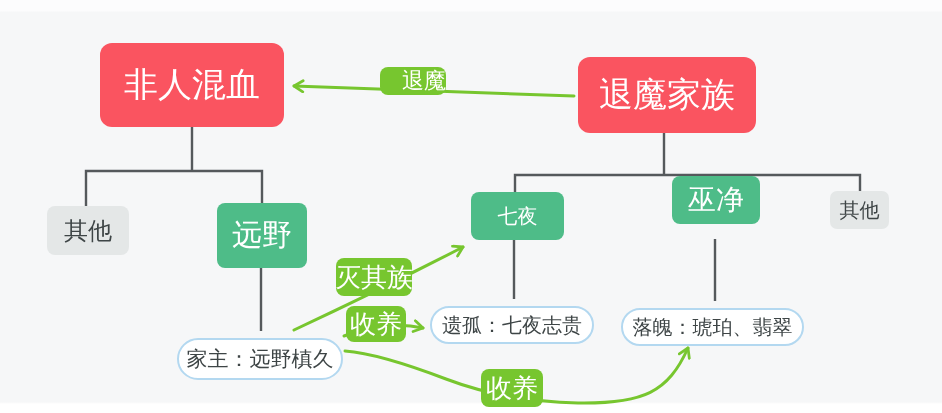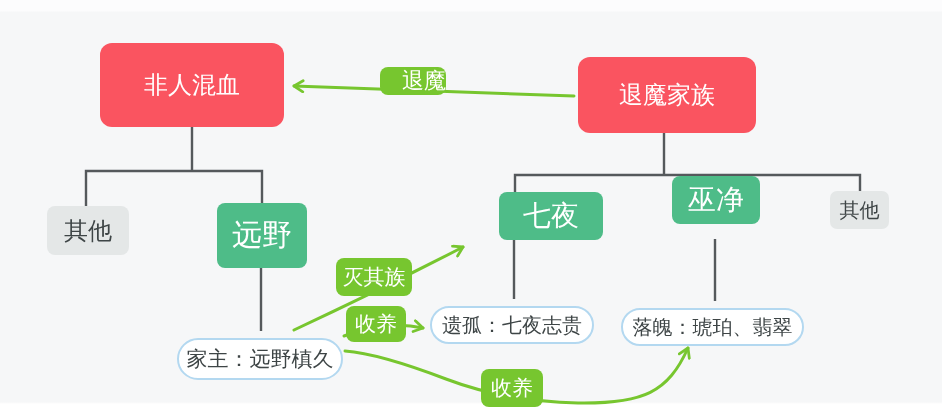--- a/index.html
+++ b/index.html
@@ -17,41 +17,41 @@
   .layer-svg{position:absolute;left:0;top:0;width:942px;height:413px;}
   .node{
     position:absolute;
     display:flex;align-items:center;justify-content:center;
     box-sizing:border-box;
     white-space:nowrap;
     user-select:none;
   }
   .node-red{
     background:#fa5460;color:#ffffff;
-    border-radius:12px;font-size:24px;
+    border-radius:12px;font-size:34px;
   }
   .node-green{
     background:#4ebc88;color:#ffffff;
     border-radius:8px;
   }
   .node-gray{
     background:#e4e7e7;color:#3e4546;
     border-radius:8px;
   }
   .pill{
     background:#ffffff;color:#3e4546;
     border:2px solid #b3d8f0;
     border-radius:22px;
     font-size:20px;
     margin-top:8px;
   }
   .rel-label{
     background:#77c62f;color:#ffffff;
     border-radius:8px;
-    font-size:21px;
+    font-size:26px;
   }
 </style>
 </head>
 <body>
 
 <div class="canvas">
 
   <svg class="layer-svg" viewBox="0 0 942 413" xmlns="http://www.w3.org/2000/svg">
     <defs>
       <marker id="arrow" viewBox="0 0 10 10" refX="8" refY="5" markerWidth="4.6" markerHeight="4.6" orient="auto-start-reverse">
@@ -103,21 +103,21 @@
   </div>
 
   <div class="node node-gray" style="left:47px;top:206px;width:82px;height:49px;font-size:24px;">
     <span>其他</span>
   </div>
 
   <div class="node node-green" style="left:217px;top:203px;width:90px;height:65px;font-size:30px;">
     <span>远野</span>
   </div>
 
-  <div class="node node-green" style="left:471px;top:192px;width:104px;height:48px;font-size:28px;margin-left:28px;">
+  <div class="node node-green" style="left:471px;top:192px;width:93px;height:48px;font-size:20px;">
     <span>七夜</span>
   </div>
 
   <div class="node node-green" style="left:672px;top:176px;width:88px;height:48px;font-size:28px;">
     <span>巫净</span>
   </div>
 
   <div class="node node-gray" style="left:830px;top:191px;width:59px;height:38px;font-size:20px;border-radius:7px;">
     <span>其他</span>
   </div>

